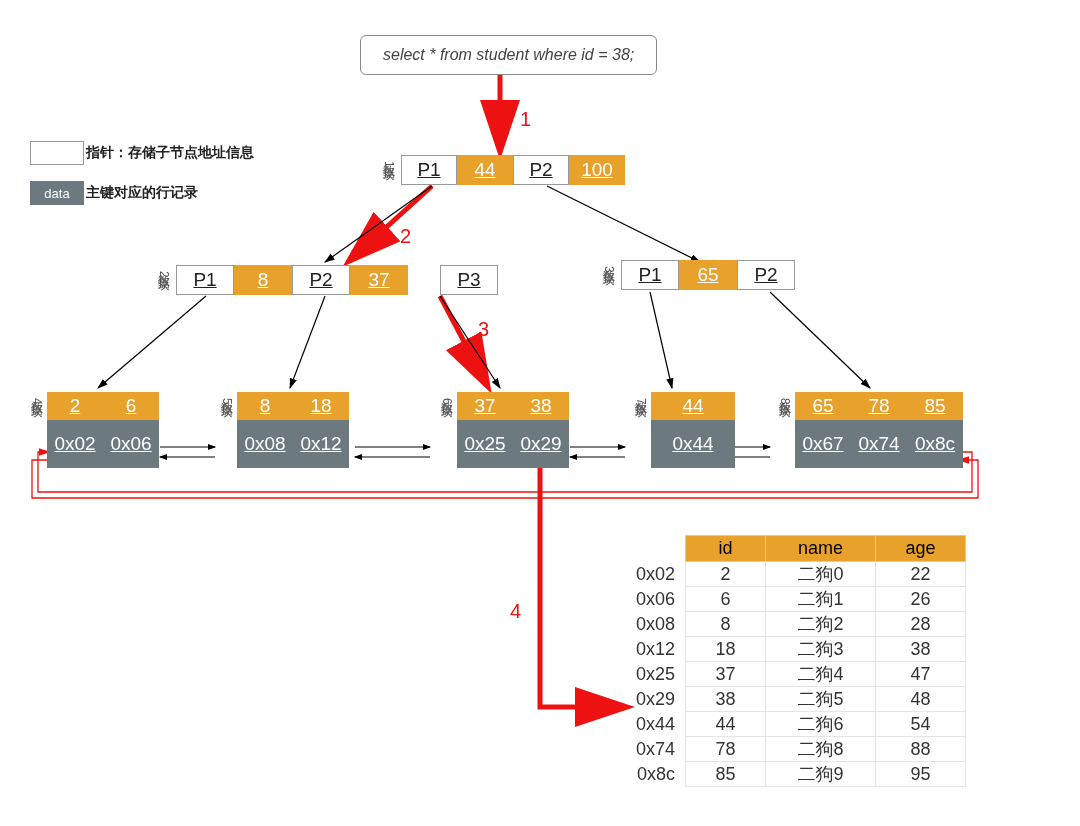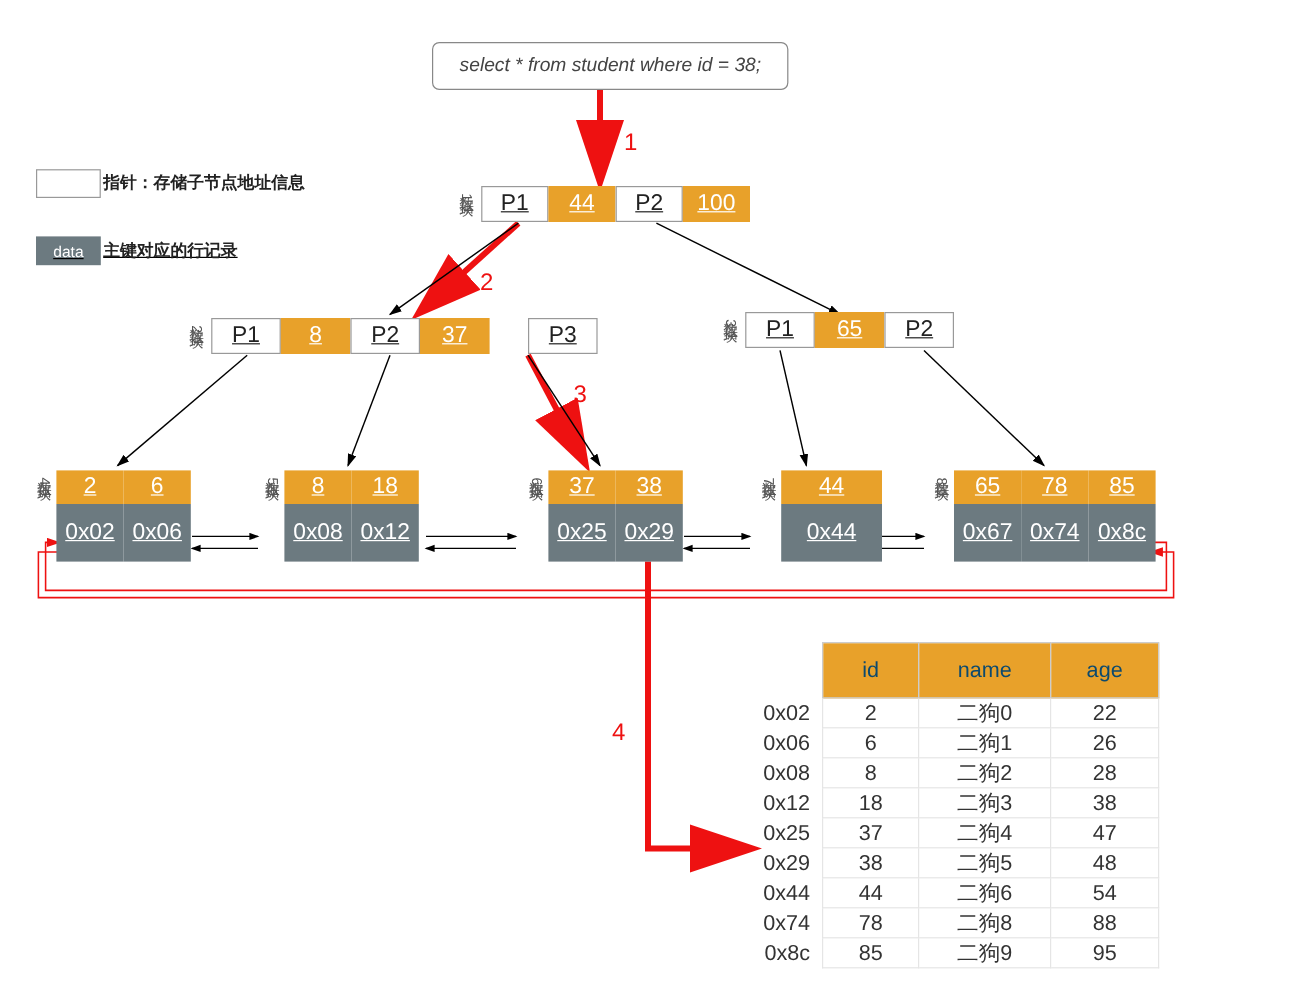--- a/index.html
+++ b/index.html
@@ -49,21 +49,21 @@
   .vlabel {
     writing-mode: vertical-rl;
     font-size: 12px;
     color: #555;
     letter-spacing: 2px;
     text-align: center;
   }
 
   
   .tbl { border-collapse: collapse; }
-  .tbl th { background:#e8a12a; color:#0c4a6e; font-weight:normal; font-size:18px; padding:12px 4px; border:1px solid #ccc; }
+  .tbl th { background:#e8a12a; color:#000000; font-weight:normal; font-size:18px; padding:2px 4px; border:1px solid #ccc; }
   .tbl td { font-size:18px; padding:0 4px; border:1px solid #e5e5e5; text-align:center; color:#333; }
   .tbl td.addr { border:none; text-align:right; padding-right:10px; }
 
   svg.overlay { position:absolute; left:0; top:0; pointer-events:none; }
 </style>
 </head>
 <body>
 
 <svg class="overlay" width="1080" height="826">
   <defs>
@@ -118,21 +118,21 @@
 
 <div class="abs query-box" style="left:360px; top:35px;font-style:italic;">
   <span>select * from student where id = 38;</span>
 </div>
 
 <div class="abs" style="left:30px; top:138px;">
   <div class="leg-row">
     <div class="leg-box swatch-ptr"></div>
     <div class="leg-label">指针：存储子节点地址信息</div>
   </div>
-  <div class="leg-row" style="margin-top:26px;text-decoration:underline;">
+  <div class="leg-row" style="margin-top:10px;">
     <div class="leg-box swatch-data">data</div>
     <div class="leg-label">主键对应的行记录</div>
   </div>
 </div>
 
 <div class="abs" style="left:380px; top:155px; display:flex; align-items:flex-start;">
   <div class="vlabel" style="margin-right:4px;"><span>数据块</span><span>1</span></div>
   <div id="root-cells" class="cells">
       <div class="cell ptr" style="width: 56px;">P1</div>
       <div class="cell key" style="width: 56px;">44</div>

